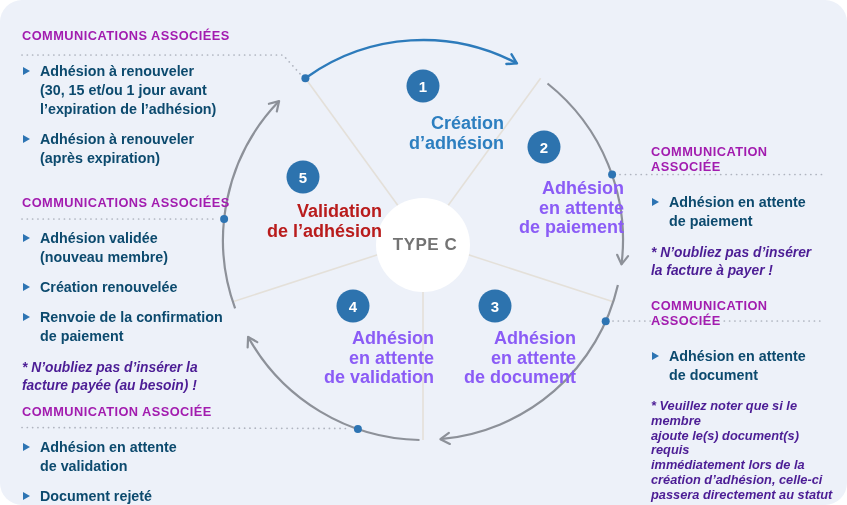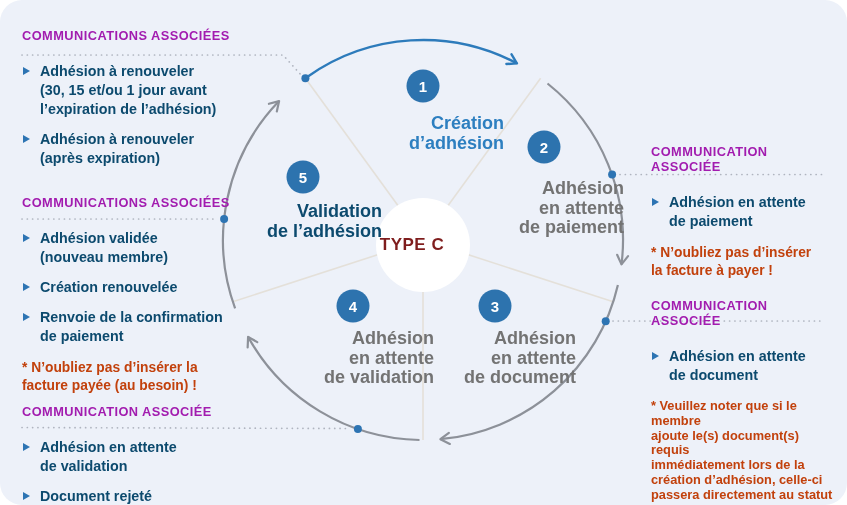--- a/index.html
+++ b/index.html
@@ -9,35 +9,35 @@
   .wheel-svg{position:absolute;left:0;top:0;width:847px;height:505px;}
 
   
   .sec{position:absolute;}
   .sec-title{font-size:12.8px;font-weight:700;color:#a21caf;letter-spacing:.45px;margin:0 0 19px 0;}
   .sec ul{list-style:none;margin:0;padding:0;}
   .sec li{position:relative;padding-left:18px;margin-bottom:11px;font-size:14.3px;font-weight:600;
           color:#0c4a6e;line-height:19px;white-space:pre-line;}
   .tri{position:absolute;left:1px;top:5px;width:0;height:0;
        border-left:7px solid #2d74b3;border-top:4.5px solid transparent;border-bottom:4.5px solid transparent;}
-  .note{margin-top:13px;font-weight:600;color:#c2410c;font-size:13.8px;line-height:18px;
+  .note{margin-top:13px;font-style:italic;font-weight:600;color:#4c1d95;font-size:13.8px;line-height:18px;
         white-space:pre-line;}
   .note.tight{font-size:12.8px;line-height:14.8px;margin-top:14px;}
 
   
   .badge{position:absolute;width:33px;height:33px;border-radius:50%;background:#2d73ae;color:#ffffff;
          display:flex;align-items:center;justify-content:center;font-size:15px;font-weight:700;
          transform:translate(-50%,-50%);}
   .step-label{position:absolute;width:160px;transform:translate(-50%,-50%);text-align:right;
               white-space:pre-line;font-weight:600;font-size:18px;line-height:19.5px;}
   .lbl-blue{color:#2d7fc0;}
-  .lbl-dark{color:#737373;}
-  .lbl-green{color:#0c4a6e;}
-  .type-label{position:absolute;left:412px;top:245px;transform:translate(-50%,-50%);
-              color:#7f1d1d;font-size:17px;font-weight:800;letter-spacing:.5px;}
+  .lbl-dark{color:#8b5cf6;}
+  .lbl-green{color:#b91c1c;}
+  .type-label{position:absolute;left:425px;top:245px;transform:translate(-50%,-50%);
+              color:#737373;font-size:17px;font-weight:800;letter-spacing:.5px;}
 </style>
 </head>
 <body>
 
 <div class="stage">
   <div class="card">
 
     <svg class="wheel-svg" viewBox="0 0 847 505">
       <defs>
         <marker id="arrowGray" markerUnits="userSpaceOnUse" markerWidth="26" markerHeight="26" refX="0" refY="0" orient="auto" style="overflow:visible">

